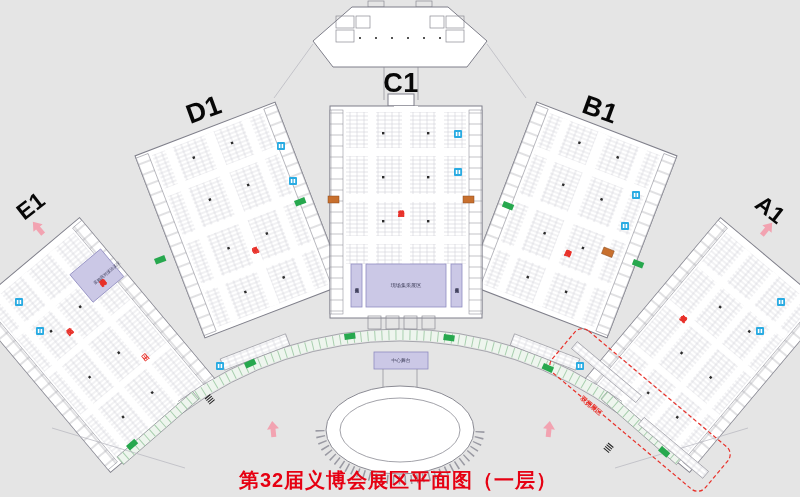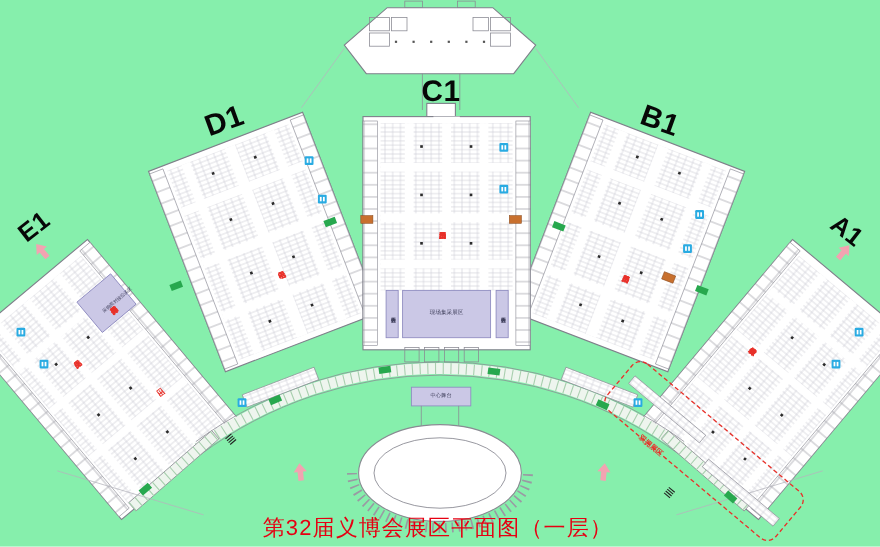--- a/index.html
+++ b/index.html
@@ -1,26 +1,26 @@
 <!DOCTYPE html>
 <html><head>
 <meta charset="utf-8">
 <style>
   html,body{margin:0;padding:0;background:#fff}
-  .stage{position:relative;width:800px;height:497px;background:#86efac;overflow:hidden;
+  .stage{position:relative;width:800px;height:497px;background:#e5e5e5;overflow:hidden;
          font-family:"Liberation Sans","DejaVu Sans",sans-serif}
   .stage > svg{position:absolute;left:0;top:0}
   .lbl{position:absolute;transform:translate(-50%,-50%);white-space:nowrap;line-height:1;color:#0c0c0c}
   .hall-letter{font-size:27px;font-weight:bold;letter-spacing:.5px;color:#070707}
   .hall-letter.sm{font-size:23px}
   .zone{color:#e8312a;font-weight:bold;font-size:6.5px;writing-mode:vertical-rl;
         text-orientation:upright;letter-spacing:0;line-height:1}
   .tiny{font-size:6px;color:#3c3c58}
   .tinyv{font-size:6px;color:#3c3c58;writing-mode:vertical-rl;text-orientation:upright;line-height:1}
-  .ttl{font-size:20px;font-weight:normal;color:#e60012;letter-spacing:1px}
+  .ttl{font-size:20px;font-weight:bold;color:#e60012;letter-spacing:1px}
   .wall{fill:#fff;stroke:#7f7f8a;stroke-width:1}
   .rooms{fill:url(#pat-rooms);stroke:#7f7f8a;stroke-width:.5}
   .booths{fill:url(#pat-booth)}
   .thin{stroke:#8a8a93;stroke-width:.7;fill:none}
   .faint{stroke:#b5b5bd;stroke-width:.7;fill:none}
   .pv{fill:#cbc8e6;stroke:#8f8cc0;stroke-width:.8}
   .aisle{fill:#fff}
   .pillar{fill:#2b2b2b}
 </style>
 </head>

